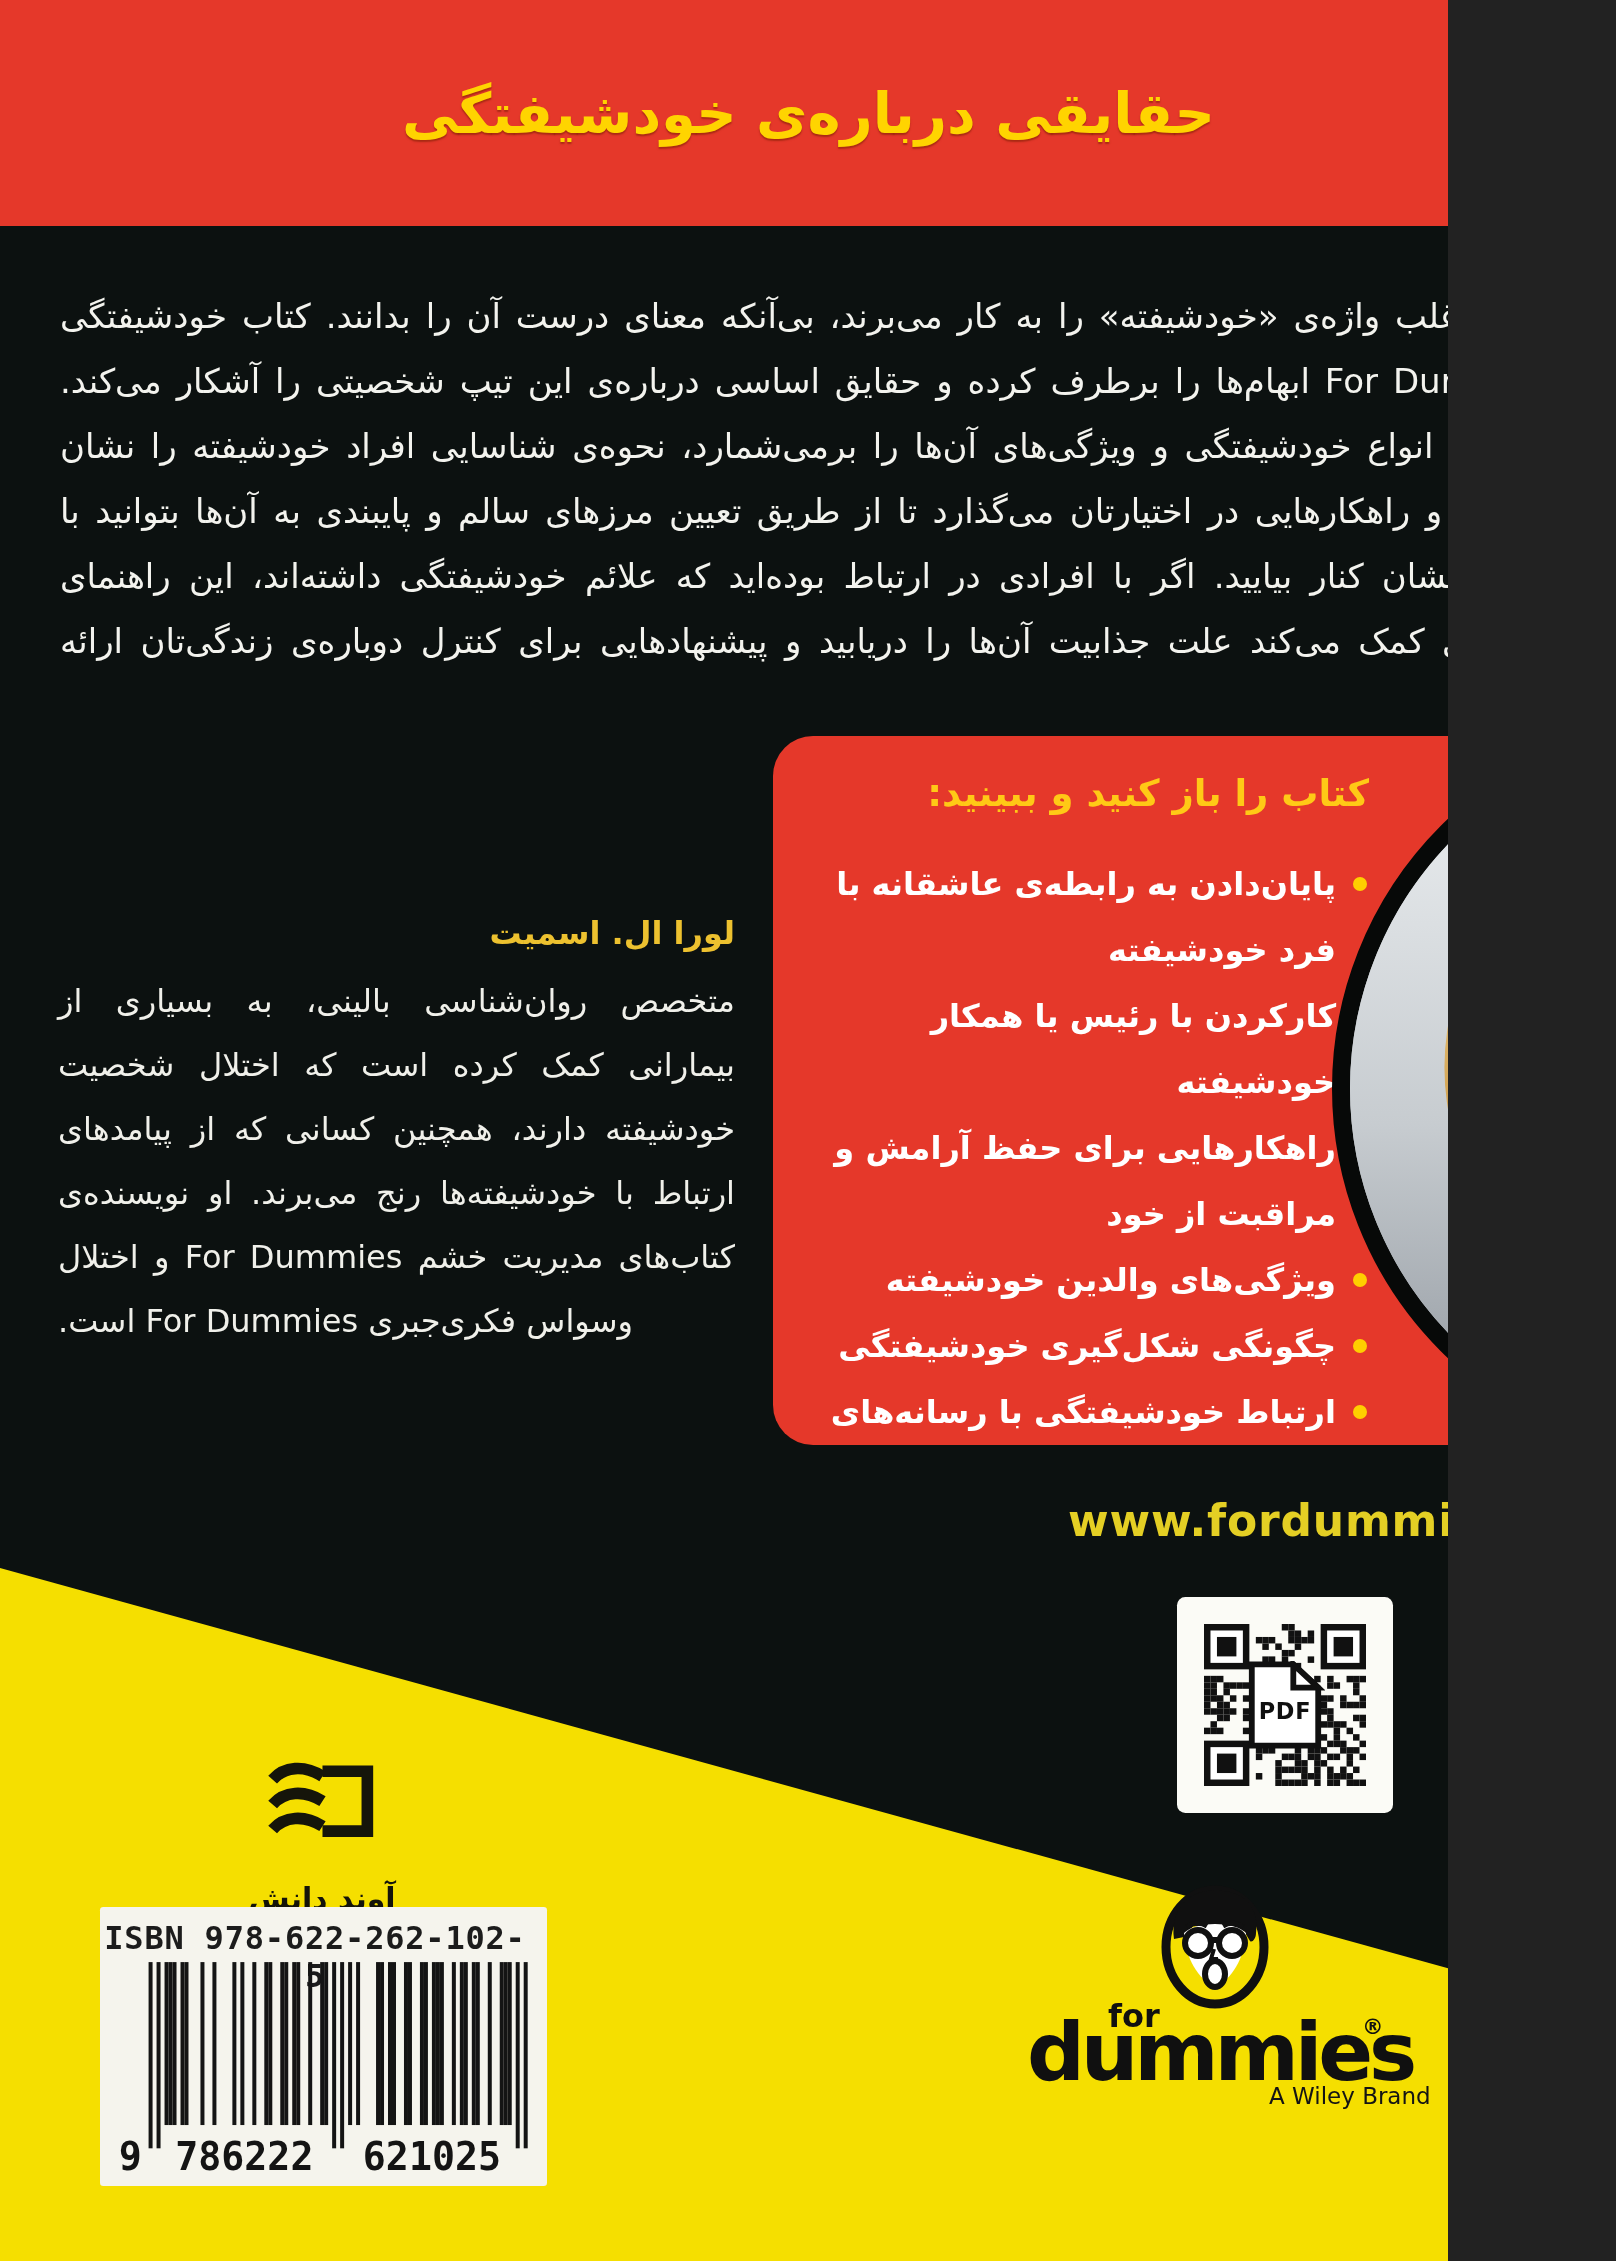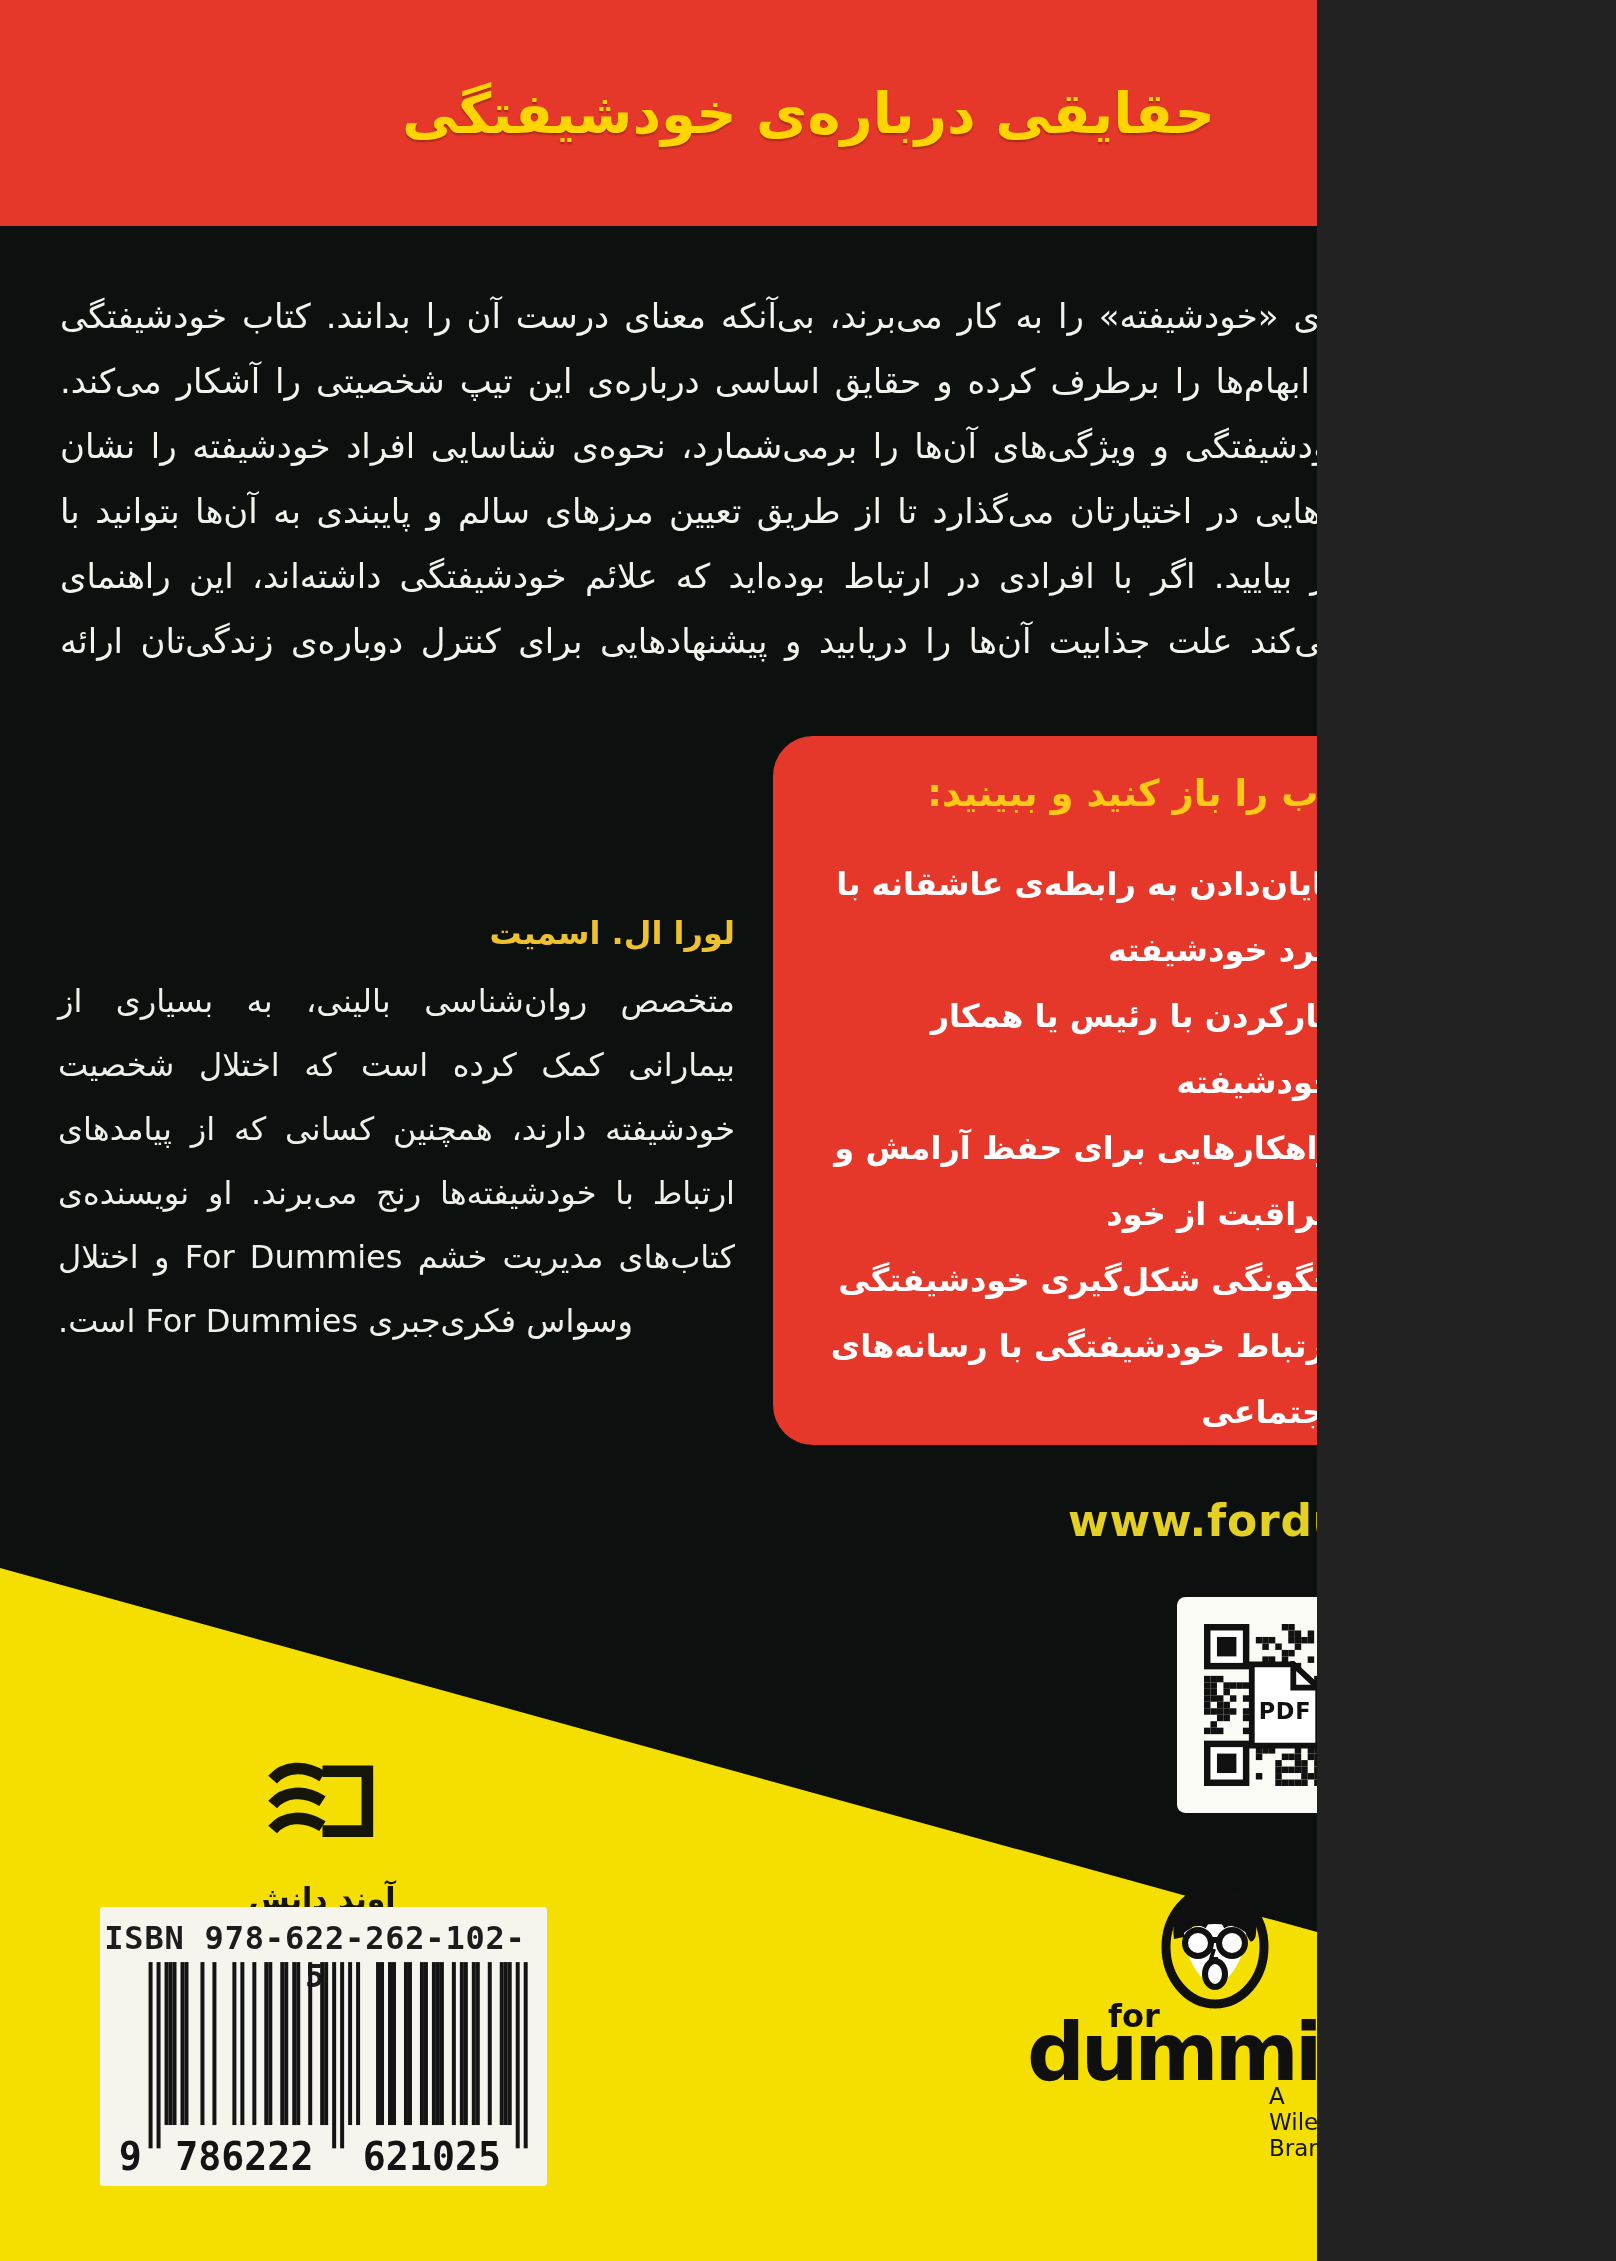--- a/index.html
+++ b/index.html
@@ -1,20 +1,20 @@
 <!DOCTYPE html>
 <html style="--red: #e5382a; --yellow: #f5df00; --gold: #ffd400; --link-yellow: #e4cf24; --author-gold: #edc12f; --bullet-yellow: #ffcf00; --black: #0c1110;font-size:13.3px"><head>
 <meta charset="utf-8">
 <style>
   :root{
     --red:#e5382a; --yellow:#f5df00; --gold:#ffd400; --link-yellow:#e4cf24;
     --author-gold:#edc12f; --bullet-yellow:#ffcf00; --black:#0c1110;
   }
   html,body{margin:0;padding:0;background:#222;}
-  .page{position:relative;width:1317px;height:2261px;overflow:hidden;
+  .page{position:relative;width:1448px;height:2261px;overflow:hidden;
         background:var(--black);font-family:"DejaVu Sans",sans-serif;}
 
   
   .top-banner{position:absolute;left:0;top:0;width:1617px;height:226px;background:var(--red);
               display:flex;align-items:center;justify-content:center;}
   .book-title{direction:rtl;color:var(--gold);font-size:56px;font-weight:bold;letter-spacing:0;
               text-shadow:0 1.7px 1.7px rgba(120,30,0,.55);}
 
   
   .intro-text{position:absolute;left:60px;top:284px;width:1495px;direction:rtl;
@@ -90,20 +90,21 @@
   </div>
 
   <div class="intro-text">مردم اغلب واژه‌ی «خودشیفته» را به کار می‌برند، بی‌آنکه معنای درست آن را بدانند. کتاب خودشیفتگی For Dummies ابهام‌ها را برطرف کرده و حقایق اساسی درباره‌ی این تیپ شخصیتی را آشکار می‌کند. همچنین انواع خودشیفتگی و ویژگی‌های آن‌ها را برمی‌شمارد، نحوه‌ی شناسایی افراد خودشیفته را نشان می‌دهد و راهکارهایی در اختیارتان می‌گذارد تا از طریق تعیین مرزهای سالم و پایبندی به آن‌ها بتوانید با رفتارهایشان کنار بیایید. اگر با افرادی در ارتباط بوده‌اید که علائم خودشیفتگی داشته‌اند، این راهنمای کاربردی کمک می‌کند علت جذابیت آن‌ها را دریابید و پیشنهادهایی برای کنترل دوباره‌ی زندگی‌تان ارائه می‌دهد.</div>
 
   <div class="open-book-panel">
     <div class="panel-heading">کتاب را باز کنید و ببینید:</div>
     <ul class="bullet-list">
       <li><span class="dot"></span><span>پایان‌دادن به رابطه‌ی عاشقانه با فرد خودشیفته</span></li>
       <li><span class="dot"></span><span>کارکردن با رئیس یا همکار خودشیفته</span></li>
       <li><span class="dot"></span><span>راهکارهایی برای حفظ آرامش و مراقبت از خود</span></li>
+      <li><span class="dot"></span><span>ویژگی‌های والدین خودشیفته</span></li>
       <li><span class="dot"></span><span>چگونگی شکل‌گیری خودشیفتگی</span></li>
       <li><span class="dot"></span><span>ارتباط خودشیفتگی با رسانه‌های اجتماعی</span></li>
     </ul>
   </div>
 
   <div class="masks-circle">
     <svg viewBox="0 0 850 850" aria-hidden="true">
       <defs>
         <linearGradient id="bgG" x1="0" y1="0" x2="0" y2="1">
           <stop offset="0" stop-color="#eef1f3"></stop>

